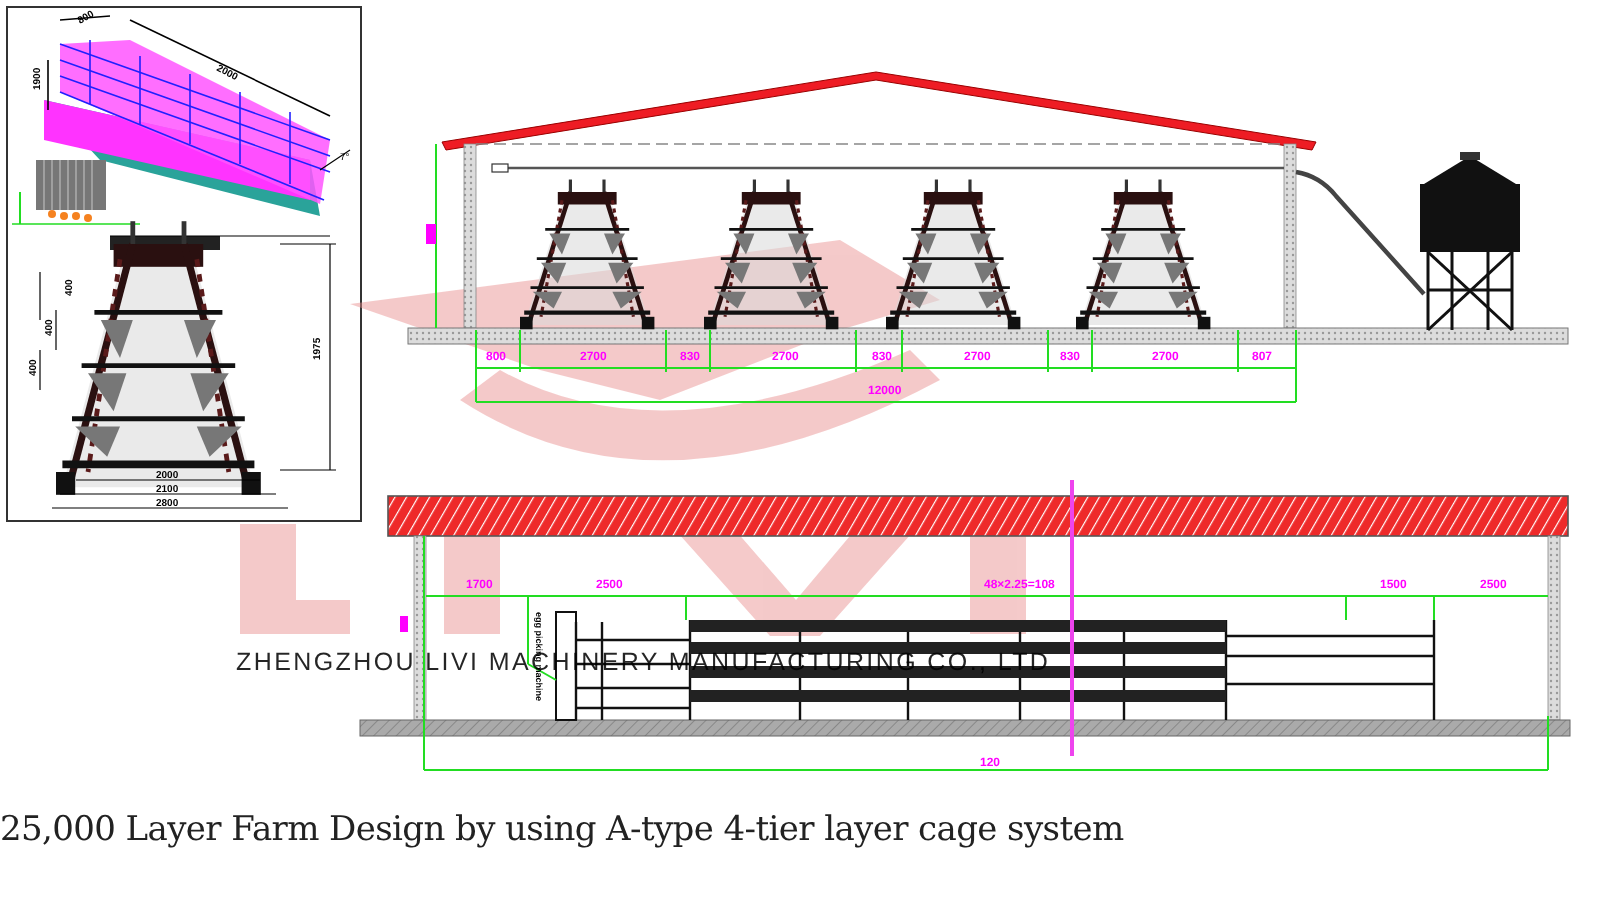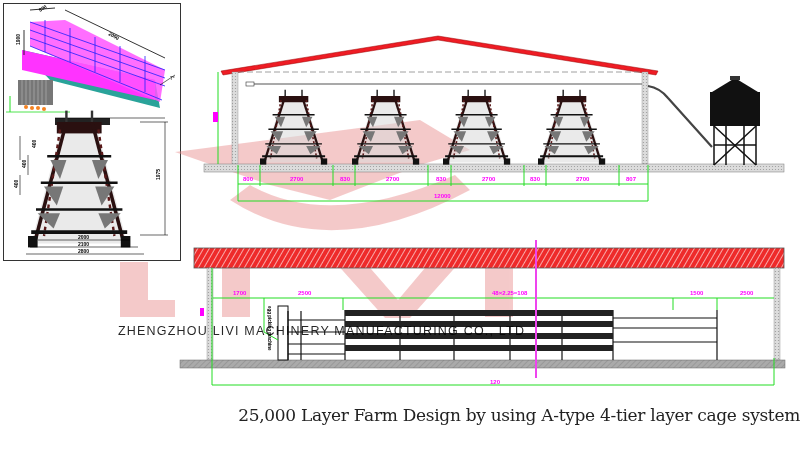--- a/index.html
+++ b/index.html
@@ -1,18 +1,18 @@
 <!DOCTYPE html>
 <html><head>
 <meta charset="utf-8">
 <style>
   html, body { margin:0; padding:0; background:#ffffff; }
   body { width:800px; height:450px; position:relative; overflow:hidden; font-family:"Liberation Sans", sans-serif; }
   .inset-box { position:absolute; left:3px; top:3px; width:178px; height:258px; border:1px solid #333; background:#fff; box-sizing:border-box; }
-  .caption { position:absolute; left:0; top:405px; width:800px; text-align:right; font-family:"DejaVu Serif", serif; font-size:17px; color:#222; letter-spacing:-0.3px; }
+  .caption { position:absolute; left:0; top:405px; width:800px; text-align:left; font-family:"DejaVu Serif", serif; font-size:17px; color:#222; letter-spacing:-0.3px; }
   .dim { position:absolute; font-size:6px; font-weight:bold; color:#ff00ff; font-family:"Liberation Sans", sans-serif; }
   .watermark-text { position:absolute; left:118px; top:324px; font-size:12.5px; color:#000000; letter-spacing:1.2px; font-family:Liberation Sans, sans-serif; white-space:nowrap; opacity:0.85; }
   svg { position:absolute; left:0; top:0; }
 </style>
 </head>
 <body>
 
 <div class="inset-box"></div>
 
 <svg width="800" height="450" viewBox="0 0 800 450">

